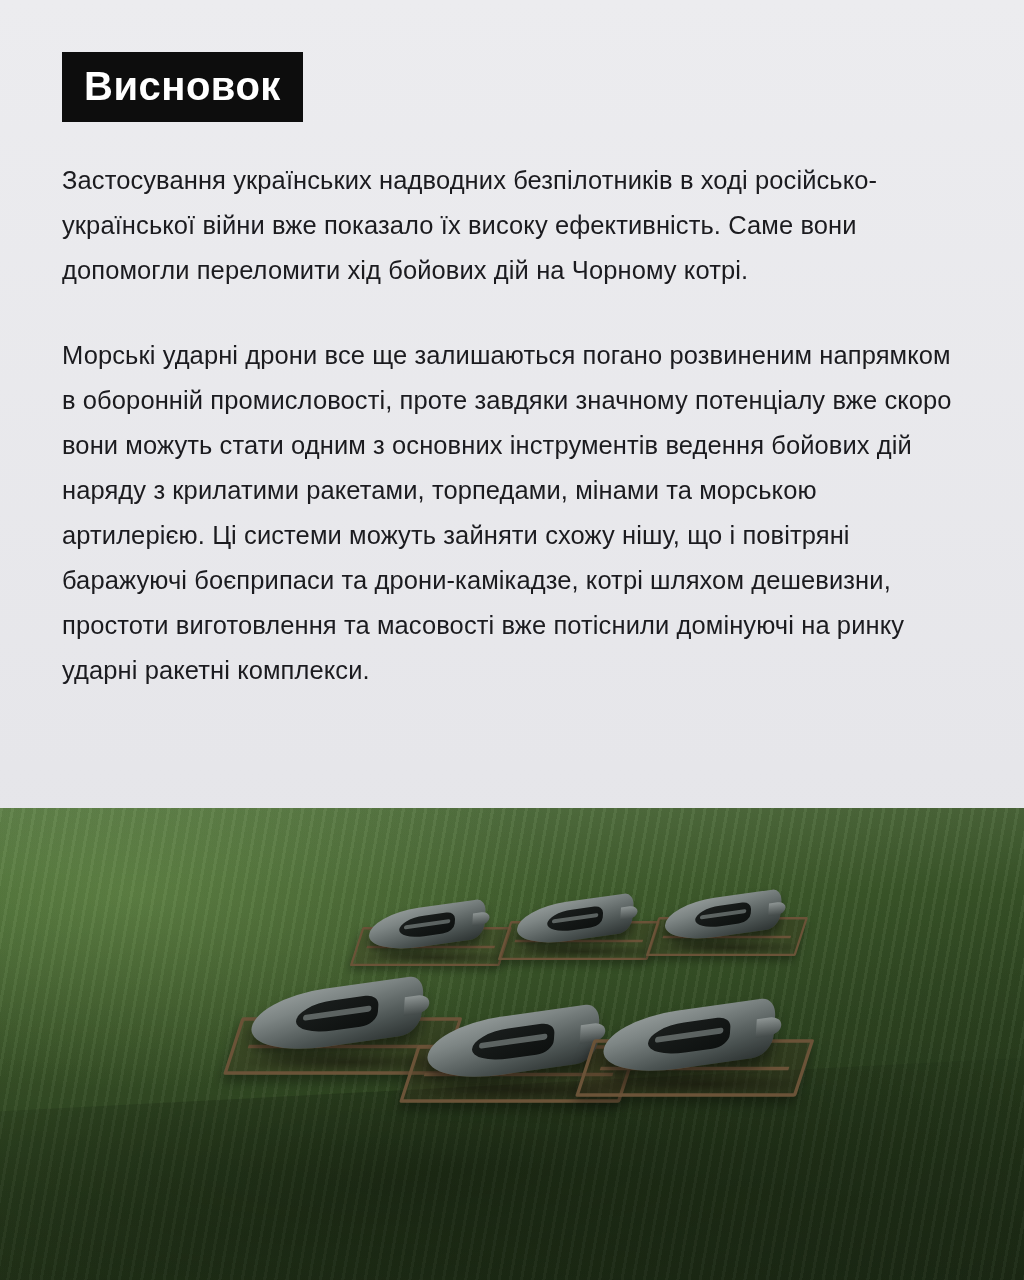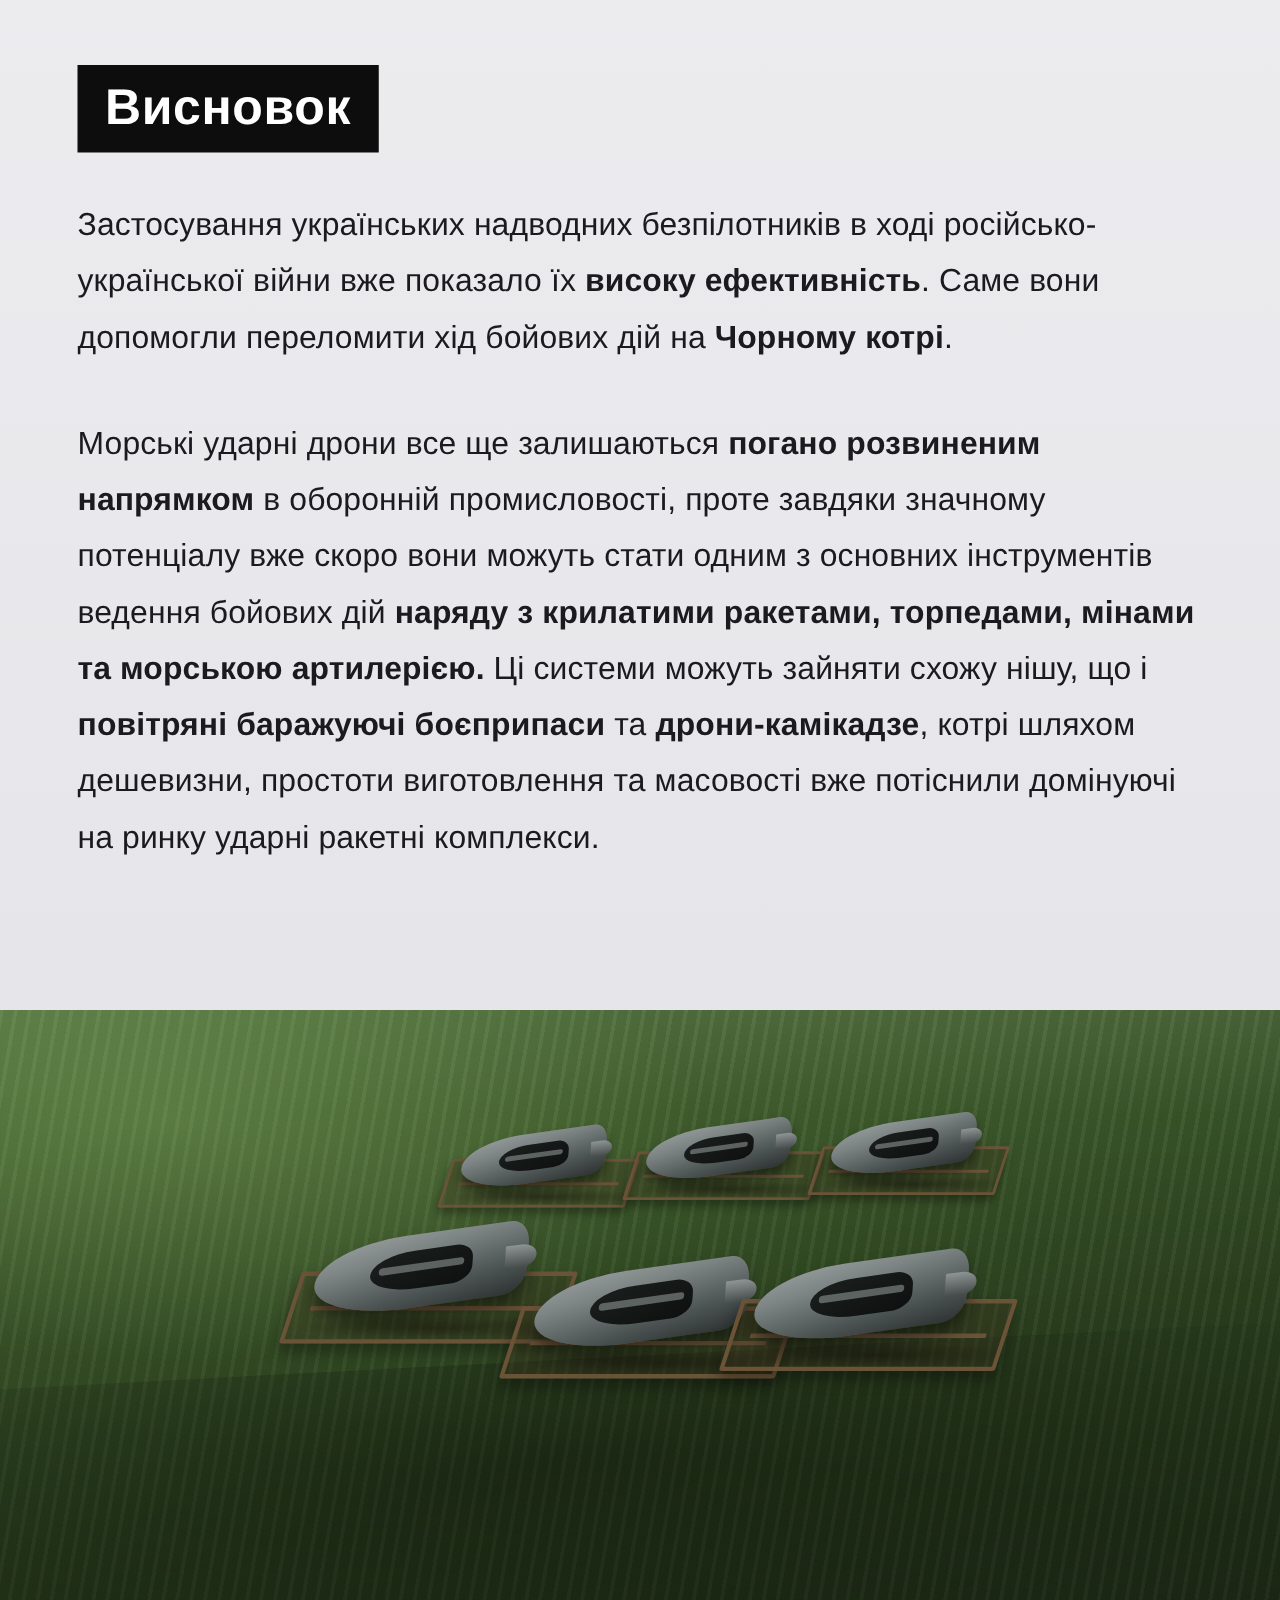--- a/index.html
+++ b/index.html
@@ -47,21 +47,21 @@
     letter-spacing: 0.1px;
     max-width: 905px;
   }
   .body-text p {
     margin: 0 0 40px 0;
   }
   .body-text p:last-child {
     margin-bottom: 0;
   }
   .body-text b {
-    font-weight: bold;
+    font-weight: normal;
   }
   
   .photo {
     position: relative;
     width: 1024px;
     height: 472px;
     margin-top: auto;
     overflow: hidden;
     background: #3e5a30;
   }

